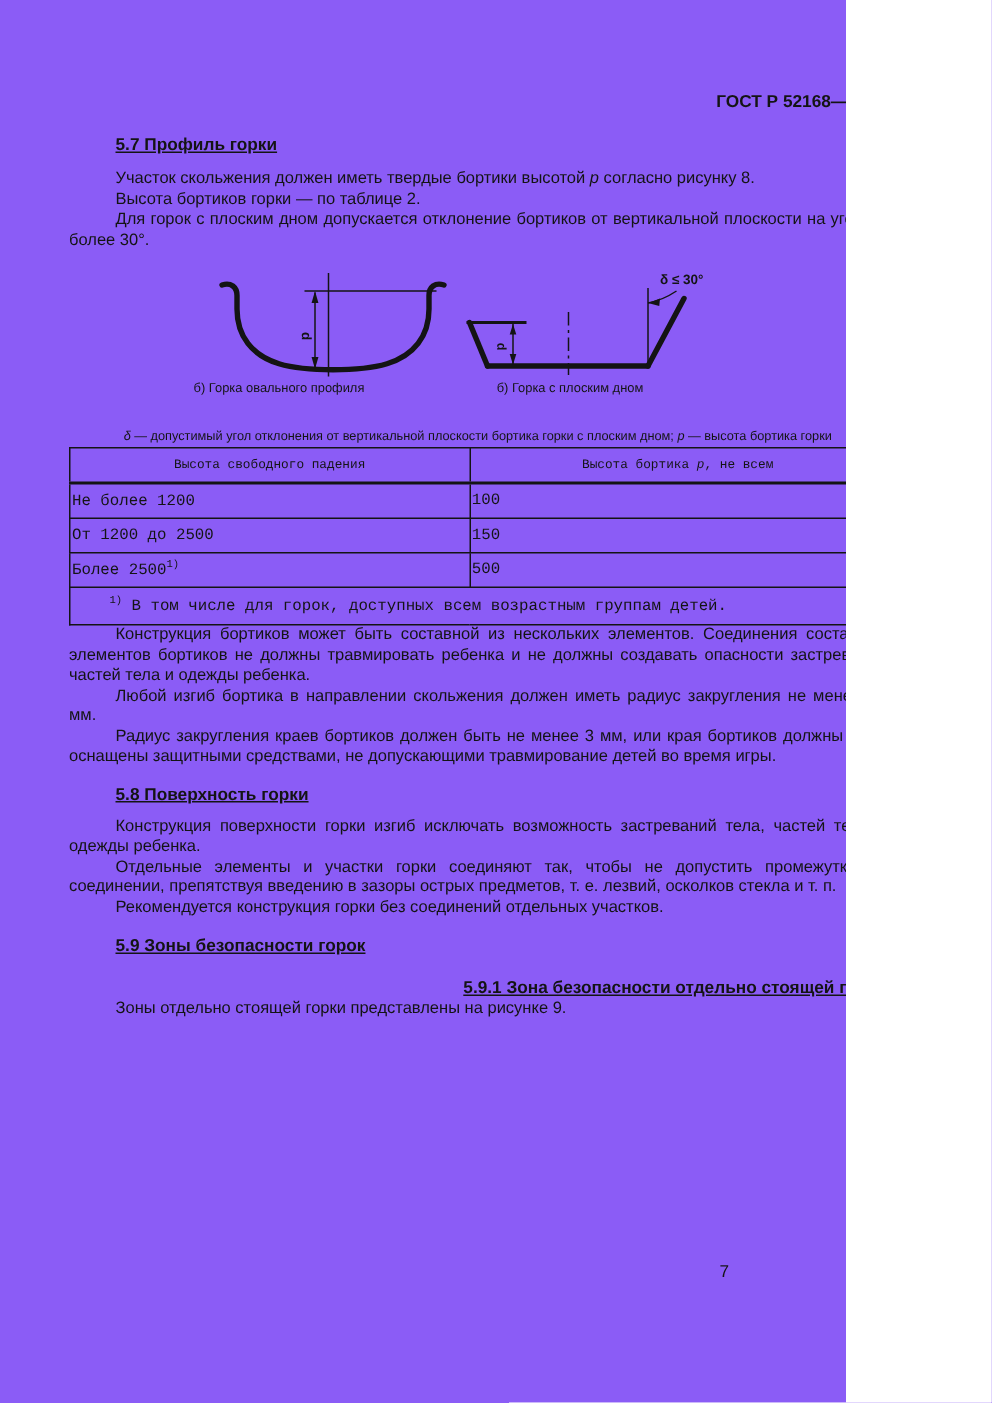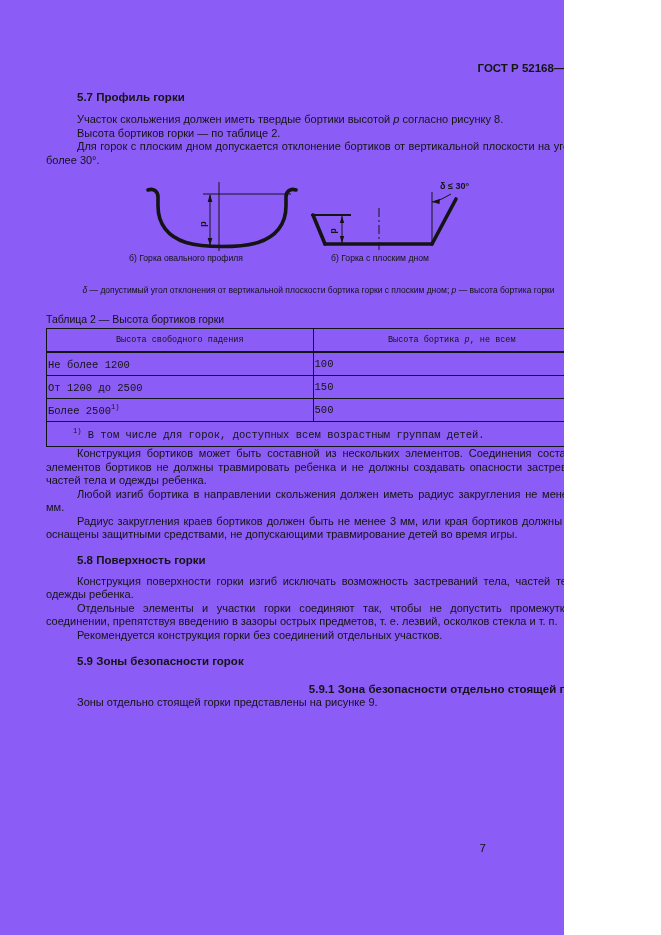--- a/index.html
+++ b/index.html
@@ -2,21 +2,21 @@
 <html><head>
 <meta charset="utf-8">
 <style>
   html,body { margin:0; padding:0; background:#ffffff; }
   .page {
     position:relative; width:564px; height:935px; background:#8b5cf6;
     font-family:"Liberation Sans", sans-serif; color:#141414; overflow:hidden;
   }
   .content { position:relative; margin-left:46px; width:545px; padding-top:62px; }
   .doc-code { font-weight:bold; font-size:11.5px; text-align:right; line-height:13px; }
-  .h { font-weight:bold; font-size:11.5px; line-height:14px; text-indent:31px; }
+  .h { font-weight:bold; font-size:11.5px; line-height:14px; text-indent:31px;text-decoration:underline; }
   .h57 { margin:15px 0 9px 0; }
   .h58 { margin:11px 0 8px 0; }
   .h59 { margin:12px 0 14px 0; }
   .h591 { margin:9px 0 0 0;text-align:right; }
   .p { margin:0; font-size:11px; line-height:13.5px; text-align:justify; text-indent:31px; }
   .v { font-style:italic; }
   .figure { position:relative; height:92px; margin-top:11px; }
   .figure svg { position:absolute; }
   .figcap { position:absolute; top:75px; font-weight:normal; font-size:8.6px; text-align:center; }
   .figcap.left { left:50px; width:180px; }
@@ -79,21 +79,20 @@
         <polygon points="129,22 137,19 136.5,24" fill="#141414"></polygon>
         <text x="137" y="9" font-size="9" font-weight="bold" fill="#141414">δ ≤ 30°</text>
       </svg>
       <div class="figcap left">б) Горка овального профиля</div>
       <div class="figcap right">б) Горка с плоским дном</div>
     </div>
 
     <div class="legend"><i class="v">δ</i><span> — допустимый угол отклонения от вертикальной плоскости бортика горки с плоским дном; </span><i class="v">p</i><span> — высота бортика горки</span></div>
 
 
-    <div class="tablecap">Таблица 2 — Высота бортиков горки</div>
 
     <table class="t2">
       <thead>
         <tr>
           <th class="col1"><span>Высота свободного падения</span></th>
           <th class="col2"><span>Высота бортика </span><i class="v">p</i><span>, не всем</span></th>
         </tr>
       </thead>
       <tbody>
         <tr>

